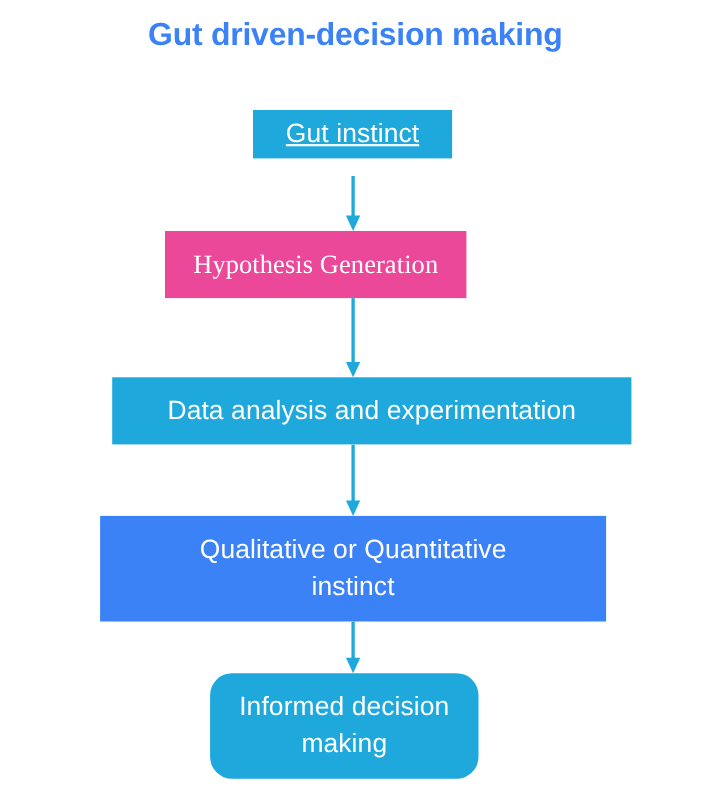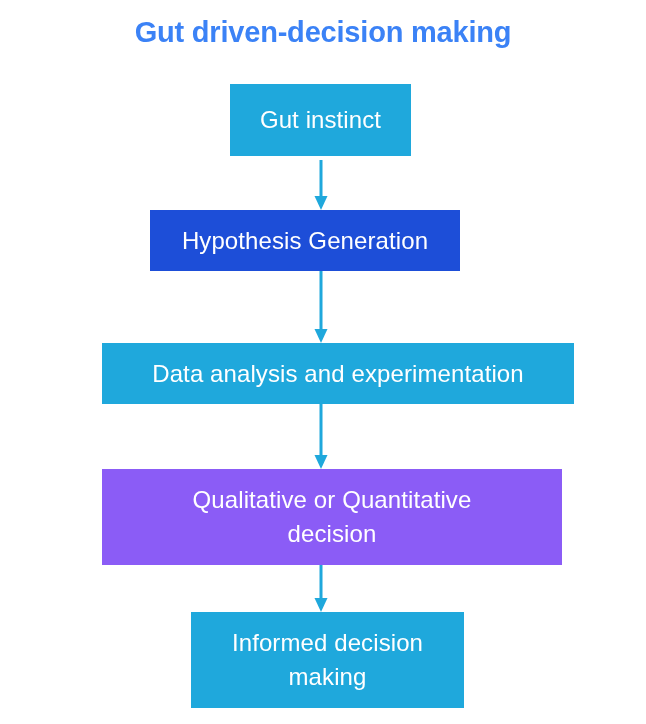--- a/index.html
+++ b/index.html
@@ -63,32 +63,32 @@
     display: block;
   }
 </style>
 </head>
 <body>
 
 <div id="diagram-canvas">
 
   <div id="chart-title">Gut driven-decision making</div>
 
-  <div class="flow-node" style="left:230px; top:84px; width:181px; height:72px; background:#1FA8DC;">
+  <div class="flow-node" style="left:230px; top:100px; width:181px; height:44px; background:#1FA8DC;text-decoration:underline;">
     <span class="node-label">Gut instinct</span>
   </div>
 
   <div class="flow-arrow" style="left:314px; top:160px;">
     <svg width="14" height="50" viewBox="0 0 14 50">
       <rect x="5.5" y="0" width="3" height="37" fill="#1FA8DC"></rect>
       <polygon points="0.5,36 13.5,36 7,50" fill="#1FA8DC"></polygon>
     </svg>
   </div>
 
-  <div class="flow-node" style="left:150px; top:210px; width:310px; height:61px; background:#1d4ed8;">
+  <div class="flow-node" style="left:150px; top:210px; width:274px; height:61px; background:#ec4899;font-family:Liberation Serif, serif;">
     <span class="node-label">Hypothesis Generation</span>
   </div>
 
   <div class="flow-arrow" style="left:314px; top:271px;">
     <svg width="14" height="72" viewBox="0 0 14 72">
       <rect x="5.5" y="0" width="3" height="59" fill="#1FA8DC"></rect>
       <polygon points="0.5,58 13.5,58 7,72" fill="#1FA8DC"></polygon>
     </svg>
   </div>
 
@@ -96,34 +96,34 @@
     <span class="node-label">Data analysis and experimentation</span>
   </div>
 
   <div class="flow-arrow" style="left:314px; top:404px;">
     <svg width="14" height="65" viewBox="0 0 14 65">
       <rect x="5.5" y="0" width="3" height="52" fill="#1FA8DC"></rect>
       <polygon points="0.5,51 13.5,51 7,65" fill="#1FA8DC"></polygon>
     </svg>
   </div>
 
-  <div class="flow-node" style="left:102px; top:469px; width:460px; height:96px; background:#8b5cf6;">
+  <div class="flow-node" style="left:91px; top:469px; width:460px; height:96px; background:#3b82f6;">
     <span class="node-label">
       <span>Qualitative or Quantitative</span><br>
-      <span>decision</span>
+      <span>instinct</span>
     </span>
   </div>
 
   <div class="flow-arrow" style="left:314px; top:565px;">
     <svg width="14" height="47" viewBox="0 0 14 47">
       <rect x="5.5" y="0" width="3" height="34" fill="#1FA8DC"></rect>
       <polygon points="0.5,33 13.5,33 7,47" fill="#1FA8DC"></polygon>
     </svg>
   </div>
 
-  <div class="flow-node" style="left:191px; top:612px; width:273px; height:96px; background:#1FA8DC;">
+  <div class="flow-node" style="left:191px; top:612px; width:244px; height:96px; background:#1FA8DC;border-radius:20px;">
     <span class="node-label">
       <span>Informed decision</span><br>
       <span>making</span>
     </span>
   </div>
 
 </div>
 
 </body></html>

